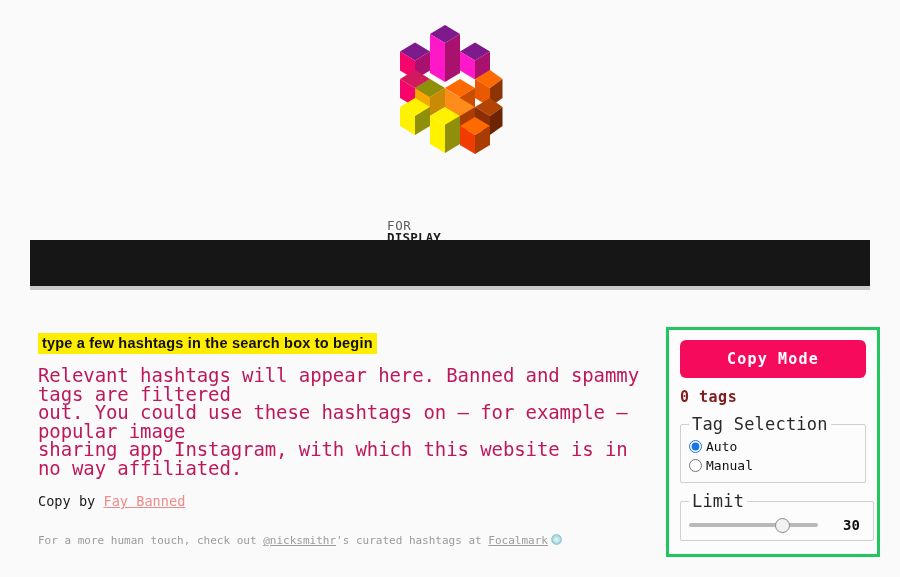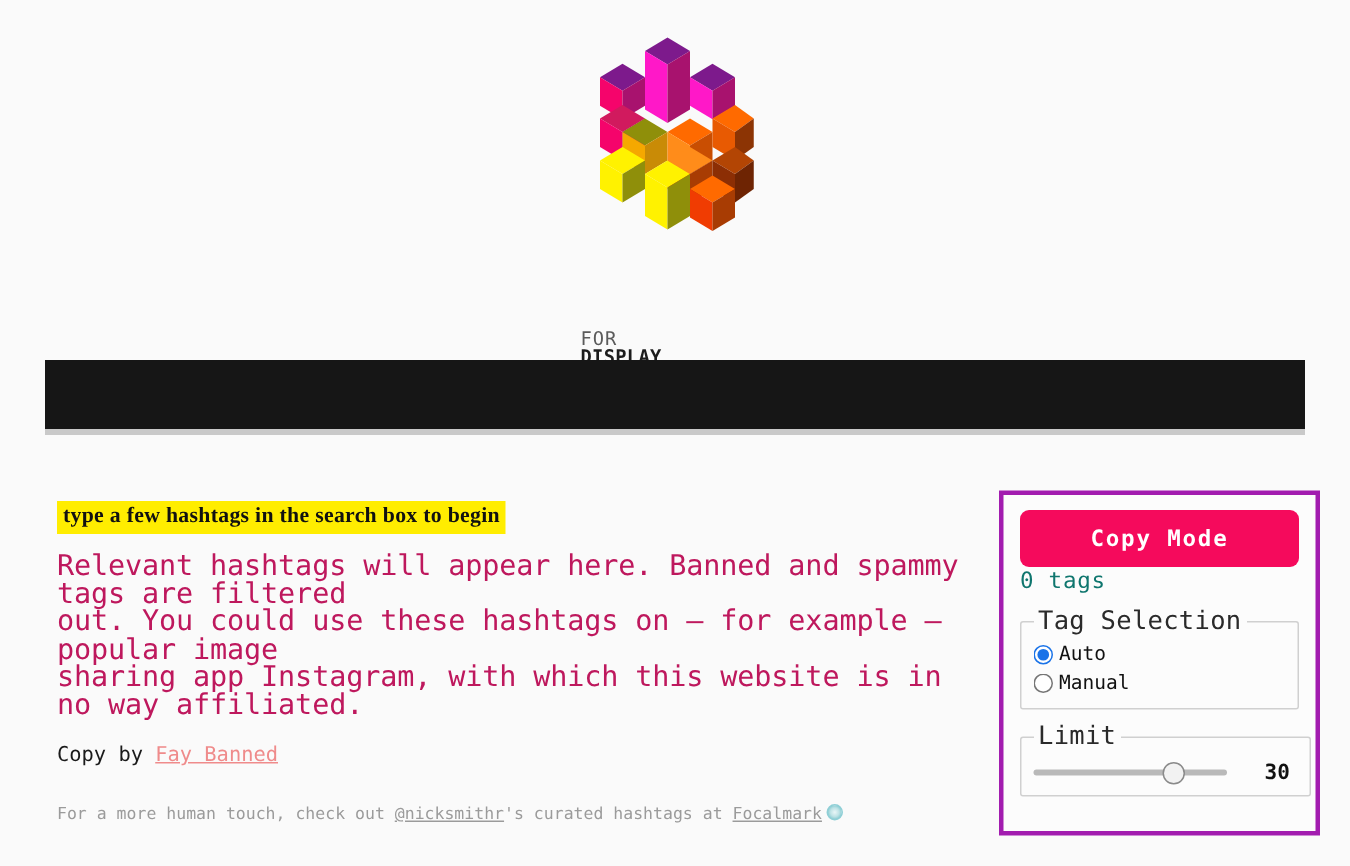--- a/index.html
+++ b/index.html
@@ -72,21 +72,21 @@
   #left-col {
     position: absolute;
     left: 38px;
     top: 333px;
     width: 610px;
   }
   #hint-line {
     display: inline-block;
     background: #ffed00;
     color: #111111;
-    font-family: Liberation Serif, serif;
+    font-family: Liberation Sans, sans-serif;
     font-size: 14.5px;
     font-weight: bold;
     padding: 2px 4px 3px 4px;
     letter-spacing: 0.2px;
     white-space: nowrap;
   }
   #blurb {
     margin-top: 12px;
     font-family: "DejaVu Sans Mono", monospace;
     font-size: 19px;
@@ -129,43 +129,44 @@
   }
 
   
   #side-panel {
     position: absolute;
     left: 666px;
     top: 327px;
     width: 214px;
     height: 230px;
     background: #fcfcfc;
-    border: 3px solid #a21caf;
+    border: 3px solid #22c55e;
     box-sizing: border-box;
     padding: 10px 11px;
   }
   #copy-mode-button {
     display: block;
     width: 100%;
     height: 38px;
     background: #f50a5c;
     color: #ffffff;
     border: none;
     border-radius: 6px;
     font-family: "DejaVu Sans Mono", monospace;
     font-size: 15px;
     font-weight: bold;
     letter-spacing: 1.2px;
     cursor: pointer;
   }
   #tag-count {
+    margin-top: 10px;
     font-family: "DejaVu Sans Mono", monospace;
     font-size: 15px;
-    font-weight: normal;
-    color: #0f766e;
+    font-weight: bold;
+    color: #7f1d1d;
     letter-spacing: 0.5px;
   }
   fieldset.panel-group {
     margin: 8px 0 0 0;
     padding: 3px 8px 7px 8px;
     border: 1px solid #d0d0d0;
     border-radius: 2px;
   }
   fieldset.panel-group legend {
     font-family: "DejaVu Sans Mono", monospace;

